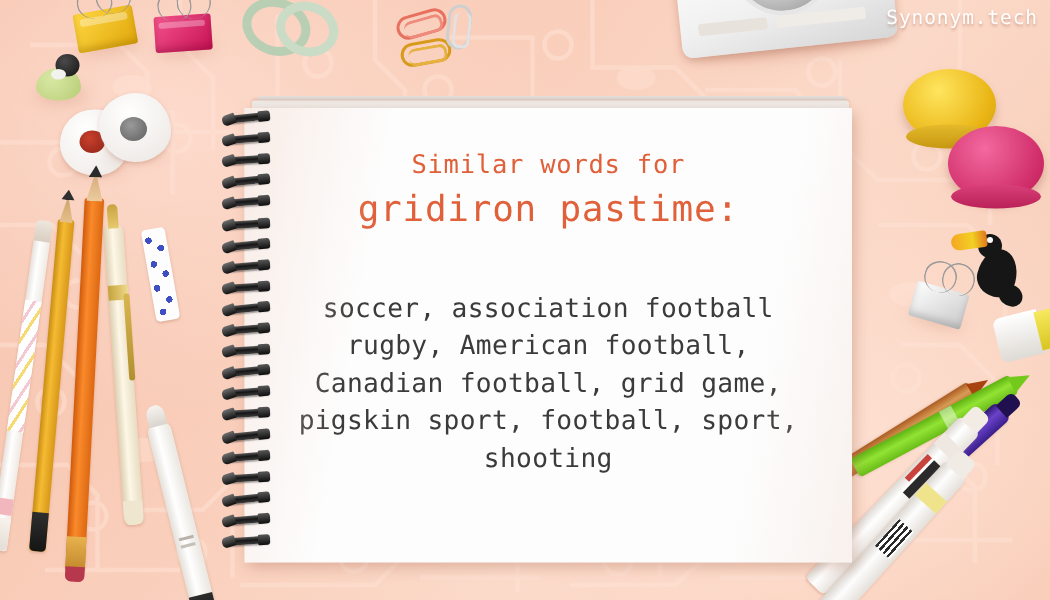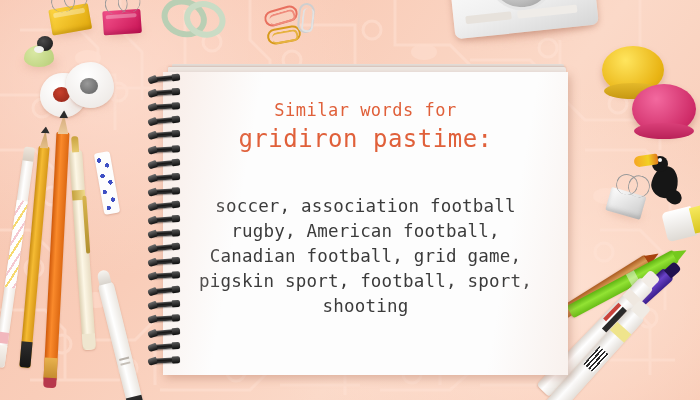--- a/index.html
+++ b/index.html
@@ -380,14 +380,15 @@
       <div class="coil" style="top: 183.3px; transform: rotate(-4.8deg);"></div>
       <div class="coil" style="top: 197.4px; transform: rotate(-3.6deg);"></div>
       <div class="coil" style="top: 211.5px; transform: rotate(-6deg);"></div>
       <div class="coil" style="top: 225.6px; transform: rotate(-4.8deg);"></div>
       <div class="coil" style="top: 239.7px; transform: rotate(-3.6deg);"></div>
       <div class="coil" style="top: 253.8px; transform: rotate(-6deg);"></div>
       <div class="coil" style="top: 267.9px; transform: rotate(-4.8deg);"></div>
       <div class="coil" style="top: 282px; transform: rotate(-3.6deg);"></div>
     </div>
 
+  <div class="watermark">Synonym.tech</div>
 
 </div>
 
 </body></html>

